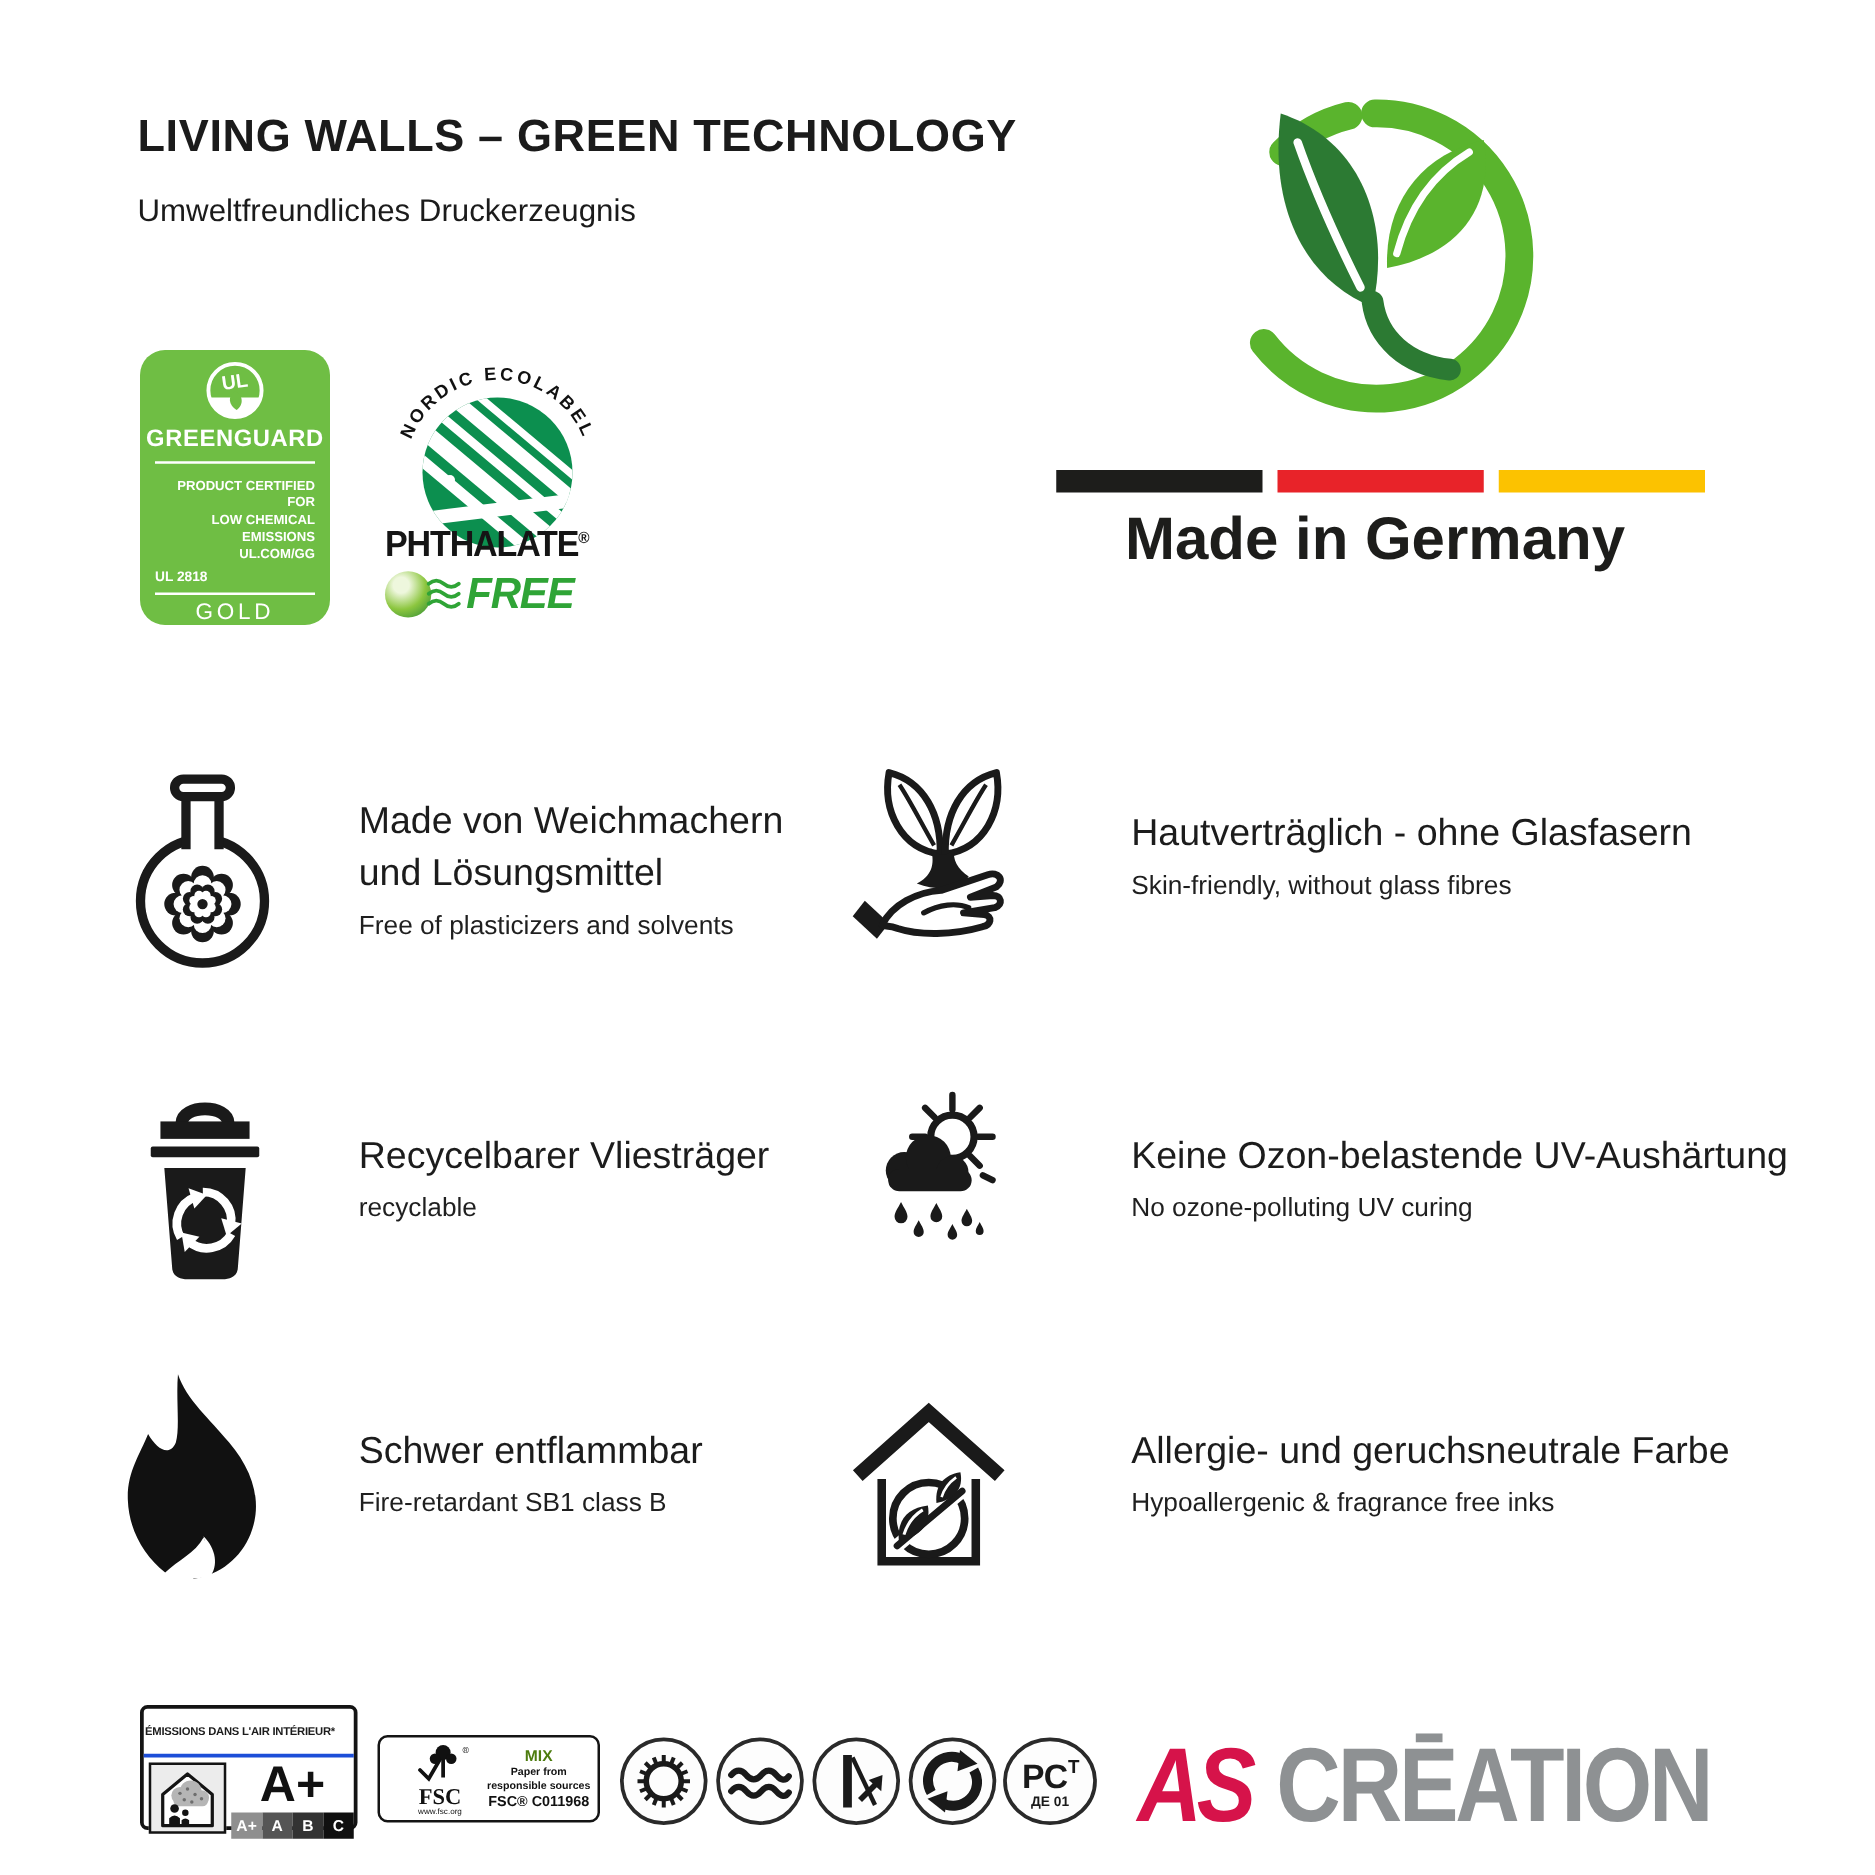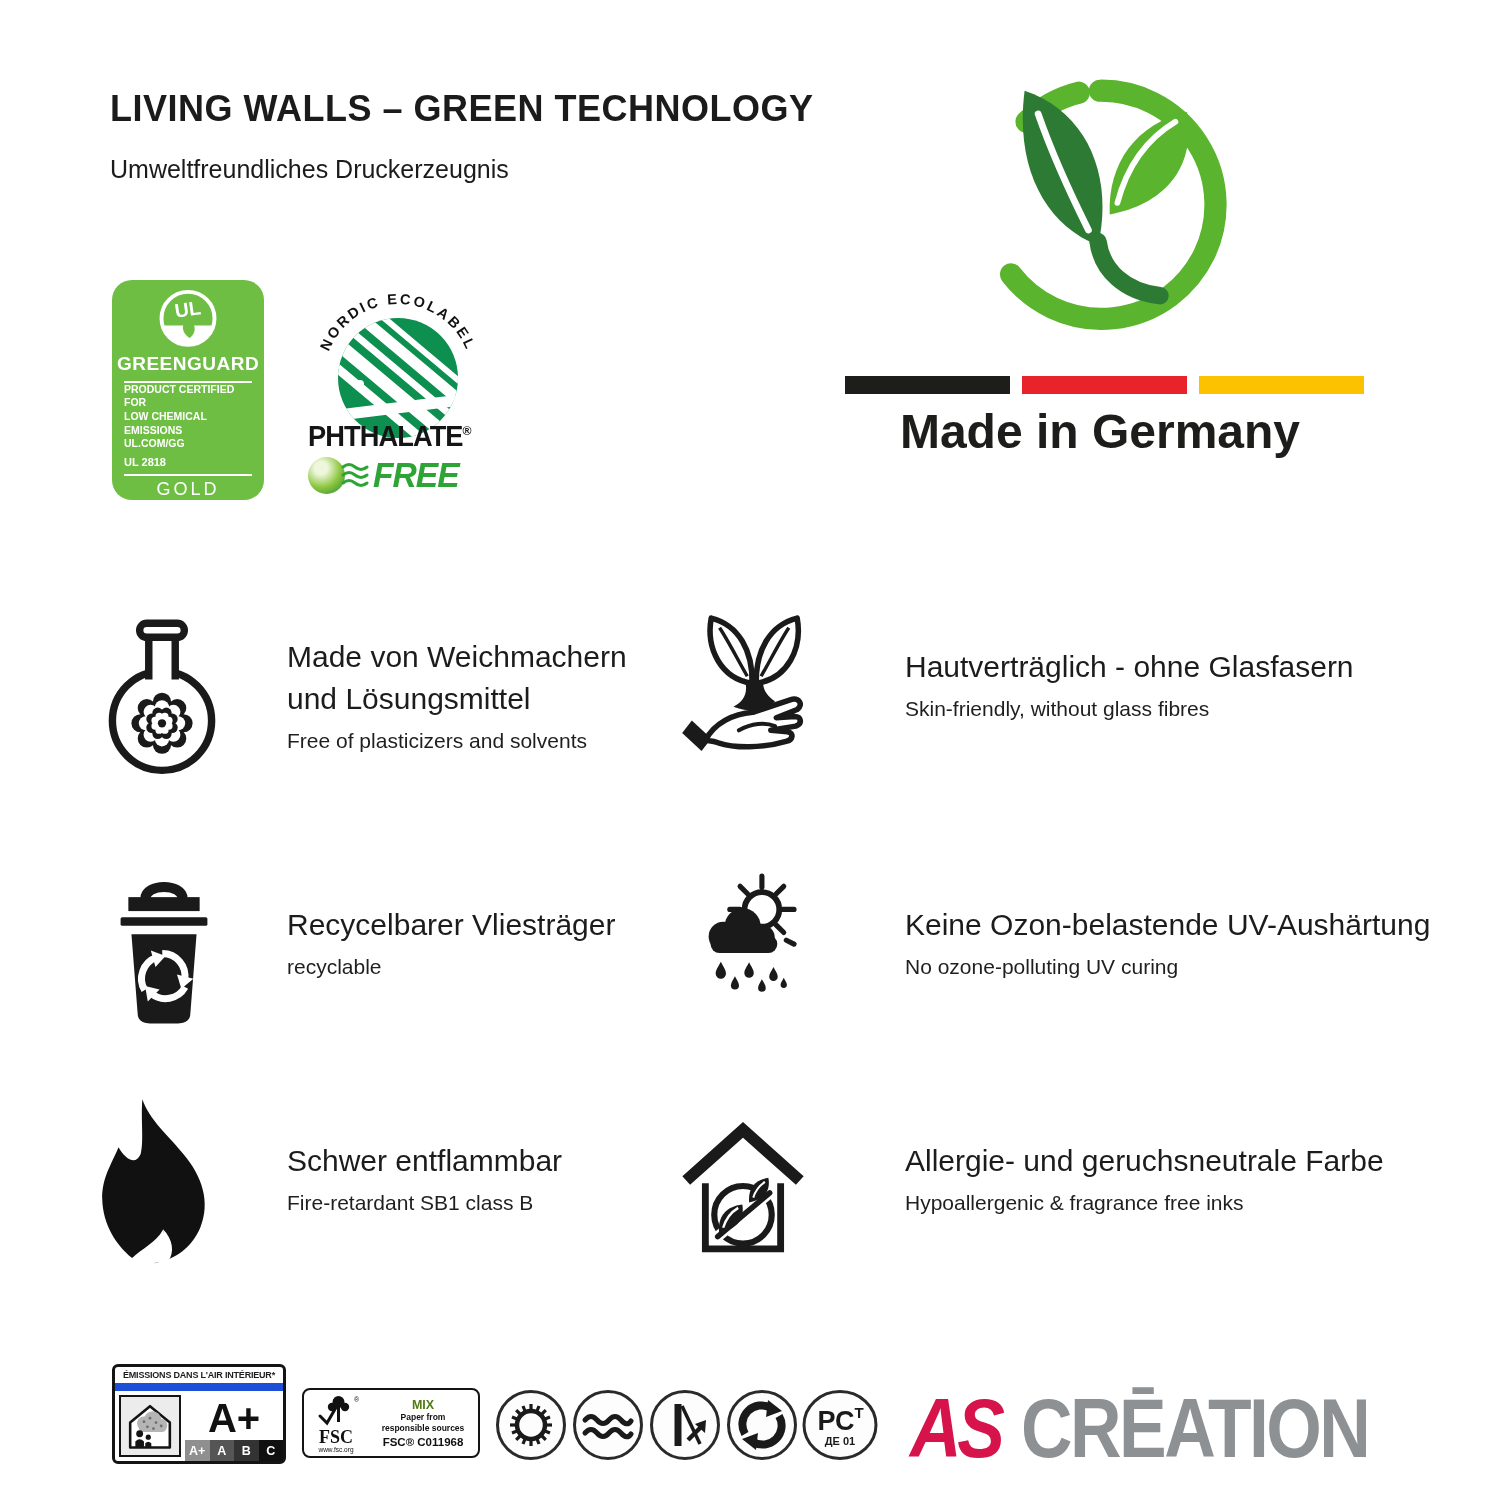--- a/index.html
+++ b/index.html
@@ -9,21 +9,21 @@
 
   
   .title{left:110px;top:88px;font-size:36px;font-weight:bold;letter-spacing:.5px;color:#1b1b1b;}
   .subtitle{left:110px;top:155px;font-size:25px;color:#1b1b1b;}
 
   
   .gg{left:112px;top:280px;width:152px;height:220px;background:#6fbe44;border-radius:20px;
       display:flex;flex-direction:column;align-items:center;color:#fff;}
   .gg-name{font-size:19px;font-weight:bold;margin-top:4px;letter-spacing:.5px;}
   .gg-rule{width:128px;border-top:2px solid #fff;margin-top:6px;}
-  .gg-small{width:128px;font-size:10.5px;font-weight:bold;line-height:1.3;margin-top:0;}
+  .gg-small{width:128px;font-size:10.5px;font-weight:bold;line-height:1.3;margin-top:12px;text-align:right;}
   .gg-code{width:128px;font-size:11px;font-weight:bold;margin-top:5px;}
   .gg-tier{font-size:18px;font-weight:normal;letter-spacing:3px;margin-top:3px;}
 
   
   .phth{left:308px;top:420px;width:180px;}
   .phth-top{font-size:29px;font-weight:800;letter-spacing:-1px;color:#151515;
             transform:scaleX(.94);transform-origin:left;white-space:nowrap;}
   .phth-top sup{font-size:13px;}
   .phth-row{display:flex;align-items:center;margin-top:2px;}
   .phth-ball{width:37px;height:37px;border-radius:50%;
@@ -38,35 +38,35 @@
   .mig{left:820px;top:404px;width:560px;text-align:center;font-size:48px;font-weight:bold;color:#1d1d1b;}
 
   
   .ftext{display:flex;flex-direction:column;}
   .ftitle{font-size:30px;line-height:1.4;color:#1c1c1c;}
   .fsub{font-size:21px;margin-top:9px;color:#1f1f1f;}
 
   
   .air{left:112px;top:1364px;width:174px;height:100px;border:3px solid #141414;border-radius:6px;
        background:#fff;display:flex;flex-direction:column;box-sizing:border-box;}
-  .air-head{font-size:9px;font-weight:bold;text-align:center;padding:3px 1px;border-bottom:8px solid #1d4ed8;
+  .air-head{font-size:9px;font-weight:bold;text-align:left;padding:13px 1px;border-bottom:3px solid #1d4ed8;
             letter-spacing:-.2px;white-space:nowrap;}
   .air-body{flex:1;display:flex;}
   .air-house{width:58px;margin:4px;border:2px solid #141414;background:#ececec;display:flex;align-items:center;justify-content:center;}
   .air-right{flex:1;display:flex;flex-direction:column;align-items:center;justify-content:flex-end;}
   .air-grade{font-size:40px;font-weight:800;line-height:1;margin:2px 0 2px 0;color:#111;}
   .air-scale{display:flex;width:100%;}
   .air-scale span{height:21px;display:flex;align-items:center;justify-content:center;
                   color:#fff;font-size:12.5px;font-weight:bold;flex:1;}
   .sc0{background:#8f8f8f;}.sc1{background:#555;}.sc2{background:#333;}.sc3{background:#101010;}
 
   
   .fsc{left:302px;top:1388px;width:178px;height:70px;border:2.5px solid #141414;border-radius:8px;
        background:#fff;display:flex;align-items:center;box-sizing:border-box;}
-  .fsc-left{width:64px;display:flex;flex-direction:column;align-items:center;}
+  .fsc-left{width:64px;display:flex;flex-direction:column;align-items:center;padding-left:16px;}
   .fsc-brand{font-family:"Liberation Serif", serif;font-weight:bold;font-size:18px;line-height:1;color:#111;}
   .fsc-url{font-size:6.5px;color:#111;}
   .fsc-right{flex:1;display:flex;flex-direction:column;align-items:center;text-align:center;}
   .fsc-mix{font-size:12.5px;font-weight:bold;color:#4d7c0f;}
   .fsc-desc{font-size:8.5px;font-weight:bold;line-height:1.2;color:#111;}
   .fsc-code{font-size:11.5px;font-weight:bold;margin-top:3px;color:#111;}
 
   
   .brand{left:910px;top:1386px;display:flex;align-items:flex-start;transform:scaleX(.85);transform-origin:left;}
   .brand-as{font-size:84px;font-weight:800;font-style:italic;color:#d6134a;letter-spacing:-5px;line-height:1;}

